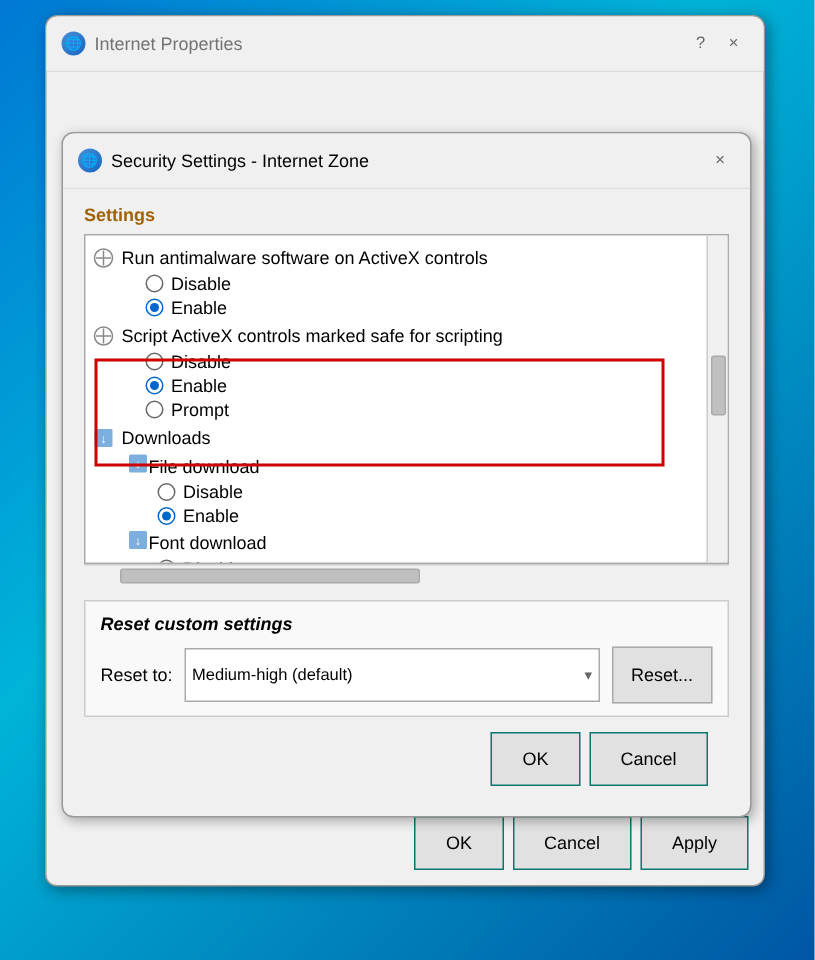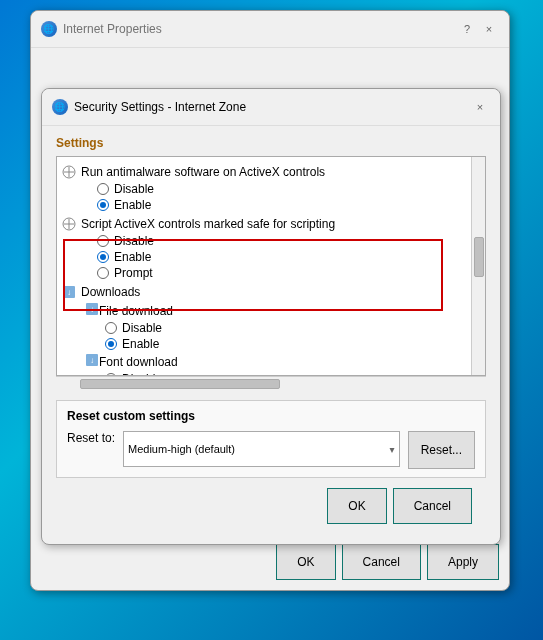--- a/index.html
+++ b/index.html
@@ -227,24 +227,26 @@
       margin-top: 10px;
       padding: 8px 10px;
       background: #f9f9f9;
     }
 
     .reset-title {
       font-size: 12px;
       font-weight: 600;
       margin-bottom: 8px;
       color: #000;
+      font-style: italic;
     }
 
     .reset-row {
       display: flex;
+      align-items: center;
       gap: 8px;
     }
 
     .reset-row-label {
       font-size: 12px;
       color: #000;
       white-space: nowrap;
     }
 
     .dropdown {

